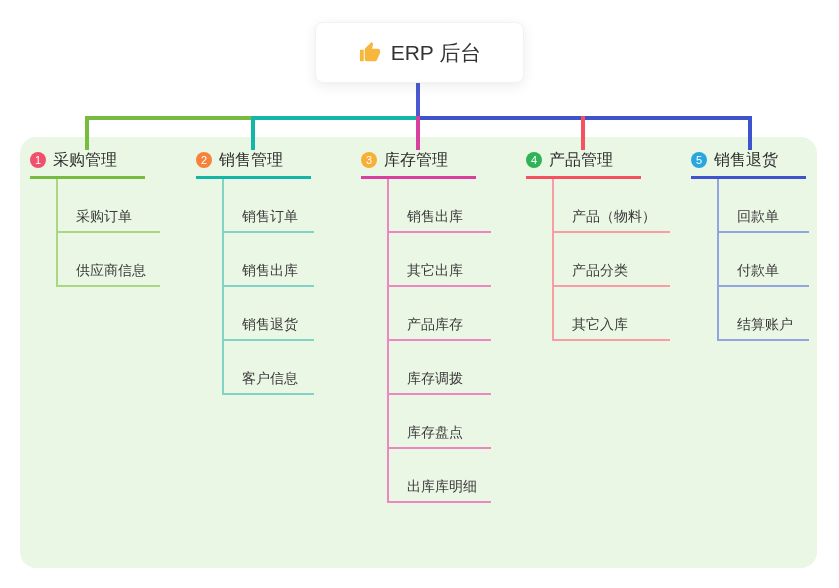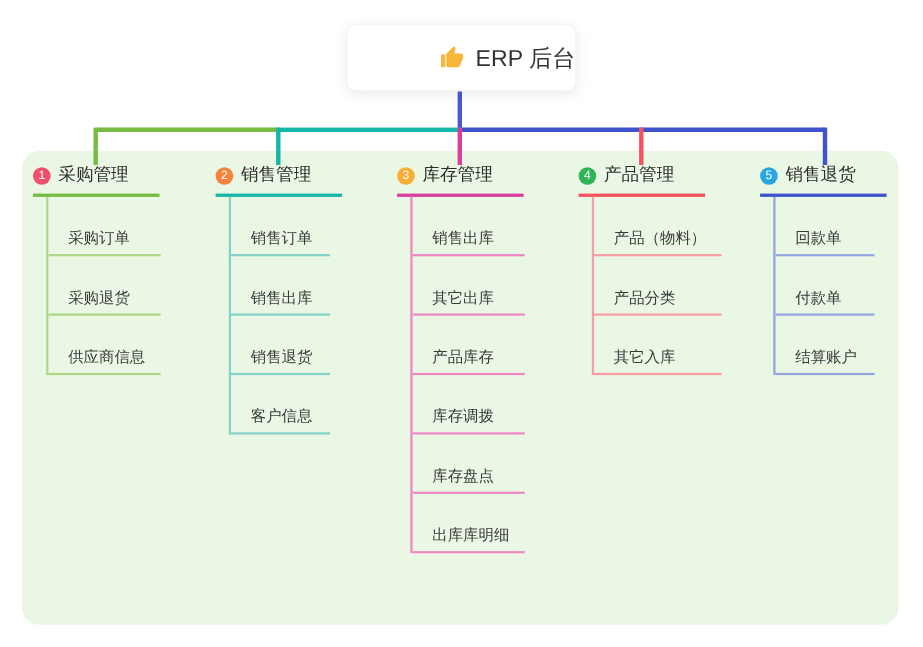--- a/index.html
+++ b/index.html
@@ -27,21 +27,21 @@
   .root-card {
     position: absolute;
     left: 315px; top: 22px;
     width: 209px; height: 61px;
     background: #ffffff;
     border-radius: 8px;
     border: 1px solid #f2f2f2;
     box-shadow: 0 3px 12px rgba(60,80,60,0.10);
     display: flex;
     align-items: center;
-    justify-content: flex-end;
+    justify-content: center;
     gap: 10px;
     font-size: 21px;
     color: #333333;
     cursor: default;
   }
   .root-card .thumb { width: 23px; height: 23px; flex: 0 0 auto; }
 
   
   .line { position: absolute; }
   .stem      { left: 416px; top: 83px;  width: 4px;  height: 34px; }
@@ -81,21 +81,21 @@
     border-radius: 50%;
     background: var(--badge);
     color: #ffffff;
     font-size: 11px;
     line-height: 16px;
     text-align: center;
     flex: 0 0 auto;
   }
 
   .children {
-    margin-left: 12px;
+    margin-left: 26px;
     width: max-content;
     border-left: 2px solid var(--light);
   }
   .child {
     height: 54px;
     min-width: 90px;
     padding: 0 14px 5px 18px;
     display: flex;
     align-items: flex-end;
     border-bottom: 2px solid var(--light);
@@ -129,21 +129,20 @@
     <span>ERP 后台</span>
   </div>
 
   <div class="branch branch-1" style="--main: #77bb41; --light: #abd784; --badge: #f0506a;">
     <div class="branch-header">
       <span class="badge">1</span>
       <span>采购管理</span>
     </div>
     <div class="children">
       <div class="child">采购订单</div>
-      <div class="child">采购退货</div>
       <div class="child">供应商信息</div>
     </div>
   </div>
 
   <div class="branch branch-2" style="--main: #14b6a8; --light: #83d2c6; --badge: #f6823b;">
     <div class="branch-header">
       <span class="badge">2</span>
       <span>销售管理</span>
     </div>
     <div class="children">

